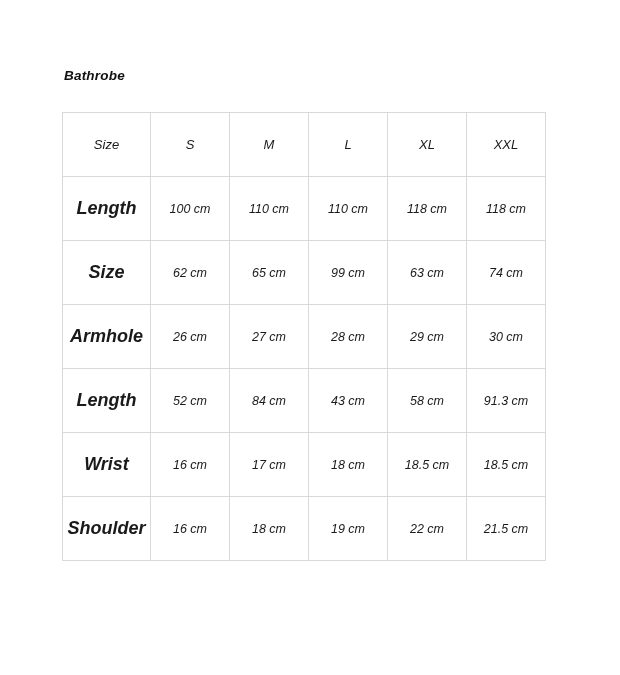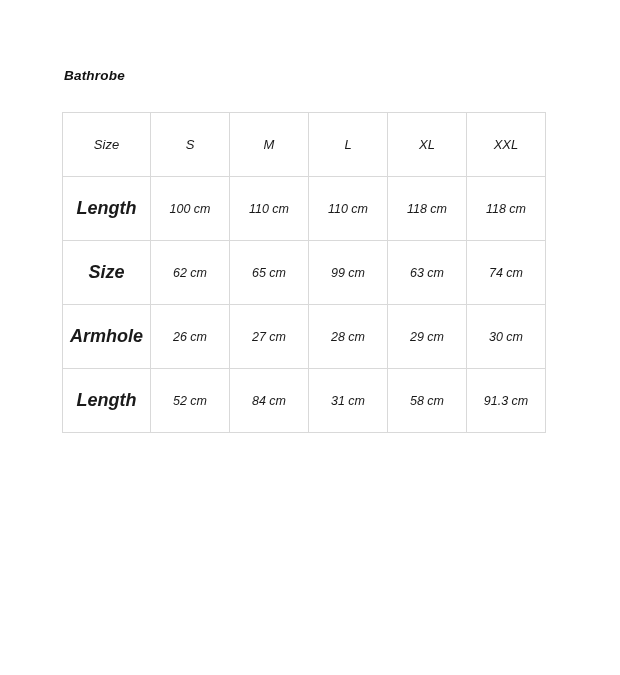--- a/index.html
+++ b/index.html
@@ -113,22 +113,38 @@
         <td>27 cm</td>
         <td>28 cm</td>
         <td>29 cm</td>
         <td>30 cm</td>
       </tr>
 
       <tr>
         <td class="label-cell">Length</td>
         <td>52 cm</td>
         <td>84 cm</td>
-        <td>31 cm</td>
+        <td>43 cm</td>
         <td>58 cm</td>
         <td>91.3 cm</td>
       </tr>
 
+      <tr>
+        <td class="label-cell">Wrist</td>
+        <td>16 cm</td>
+        <td>17 cm</td>
+        <td>18 cm</td>
+        <td>18.5 cm</td>
+        <td>18.5 cm</td>
+      </tr>
 
+      <tr>
+        <td class="label-cell">Shoulder</td>
+        <td>16 cm</td>
+        <td>18 cm</td>
+        <td>19 cm</td>
+        <td>22 cm</td>
+        <td>21.5 cm</td>
+      </tr>
     </tbody>
   </table>
 
 </div>
 
 </body></html>

